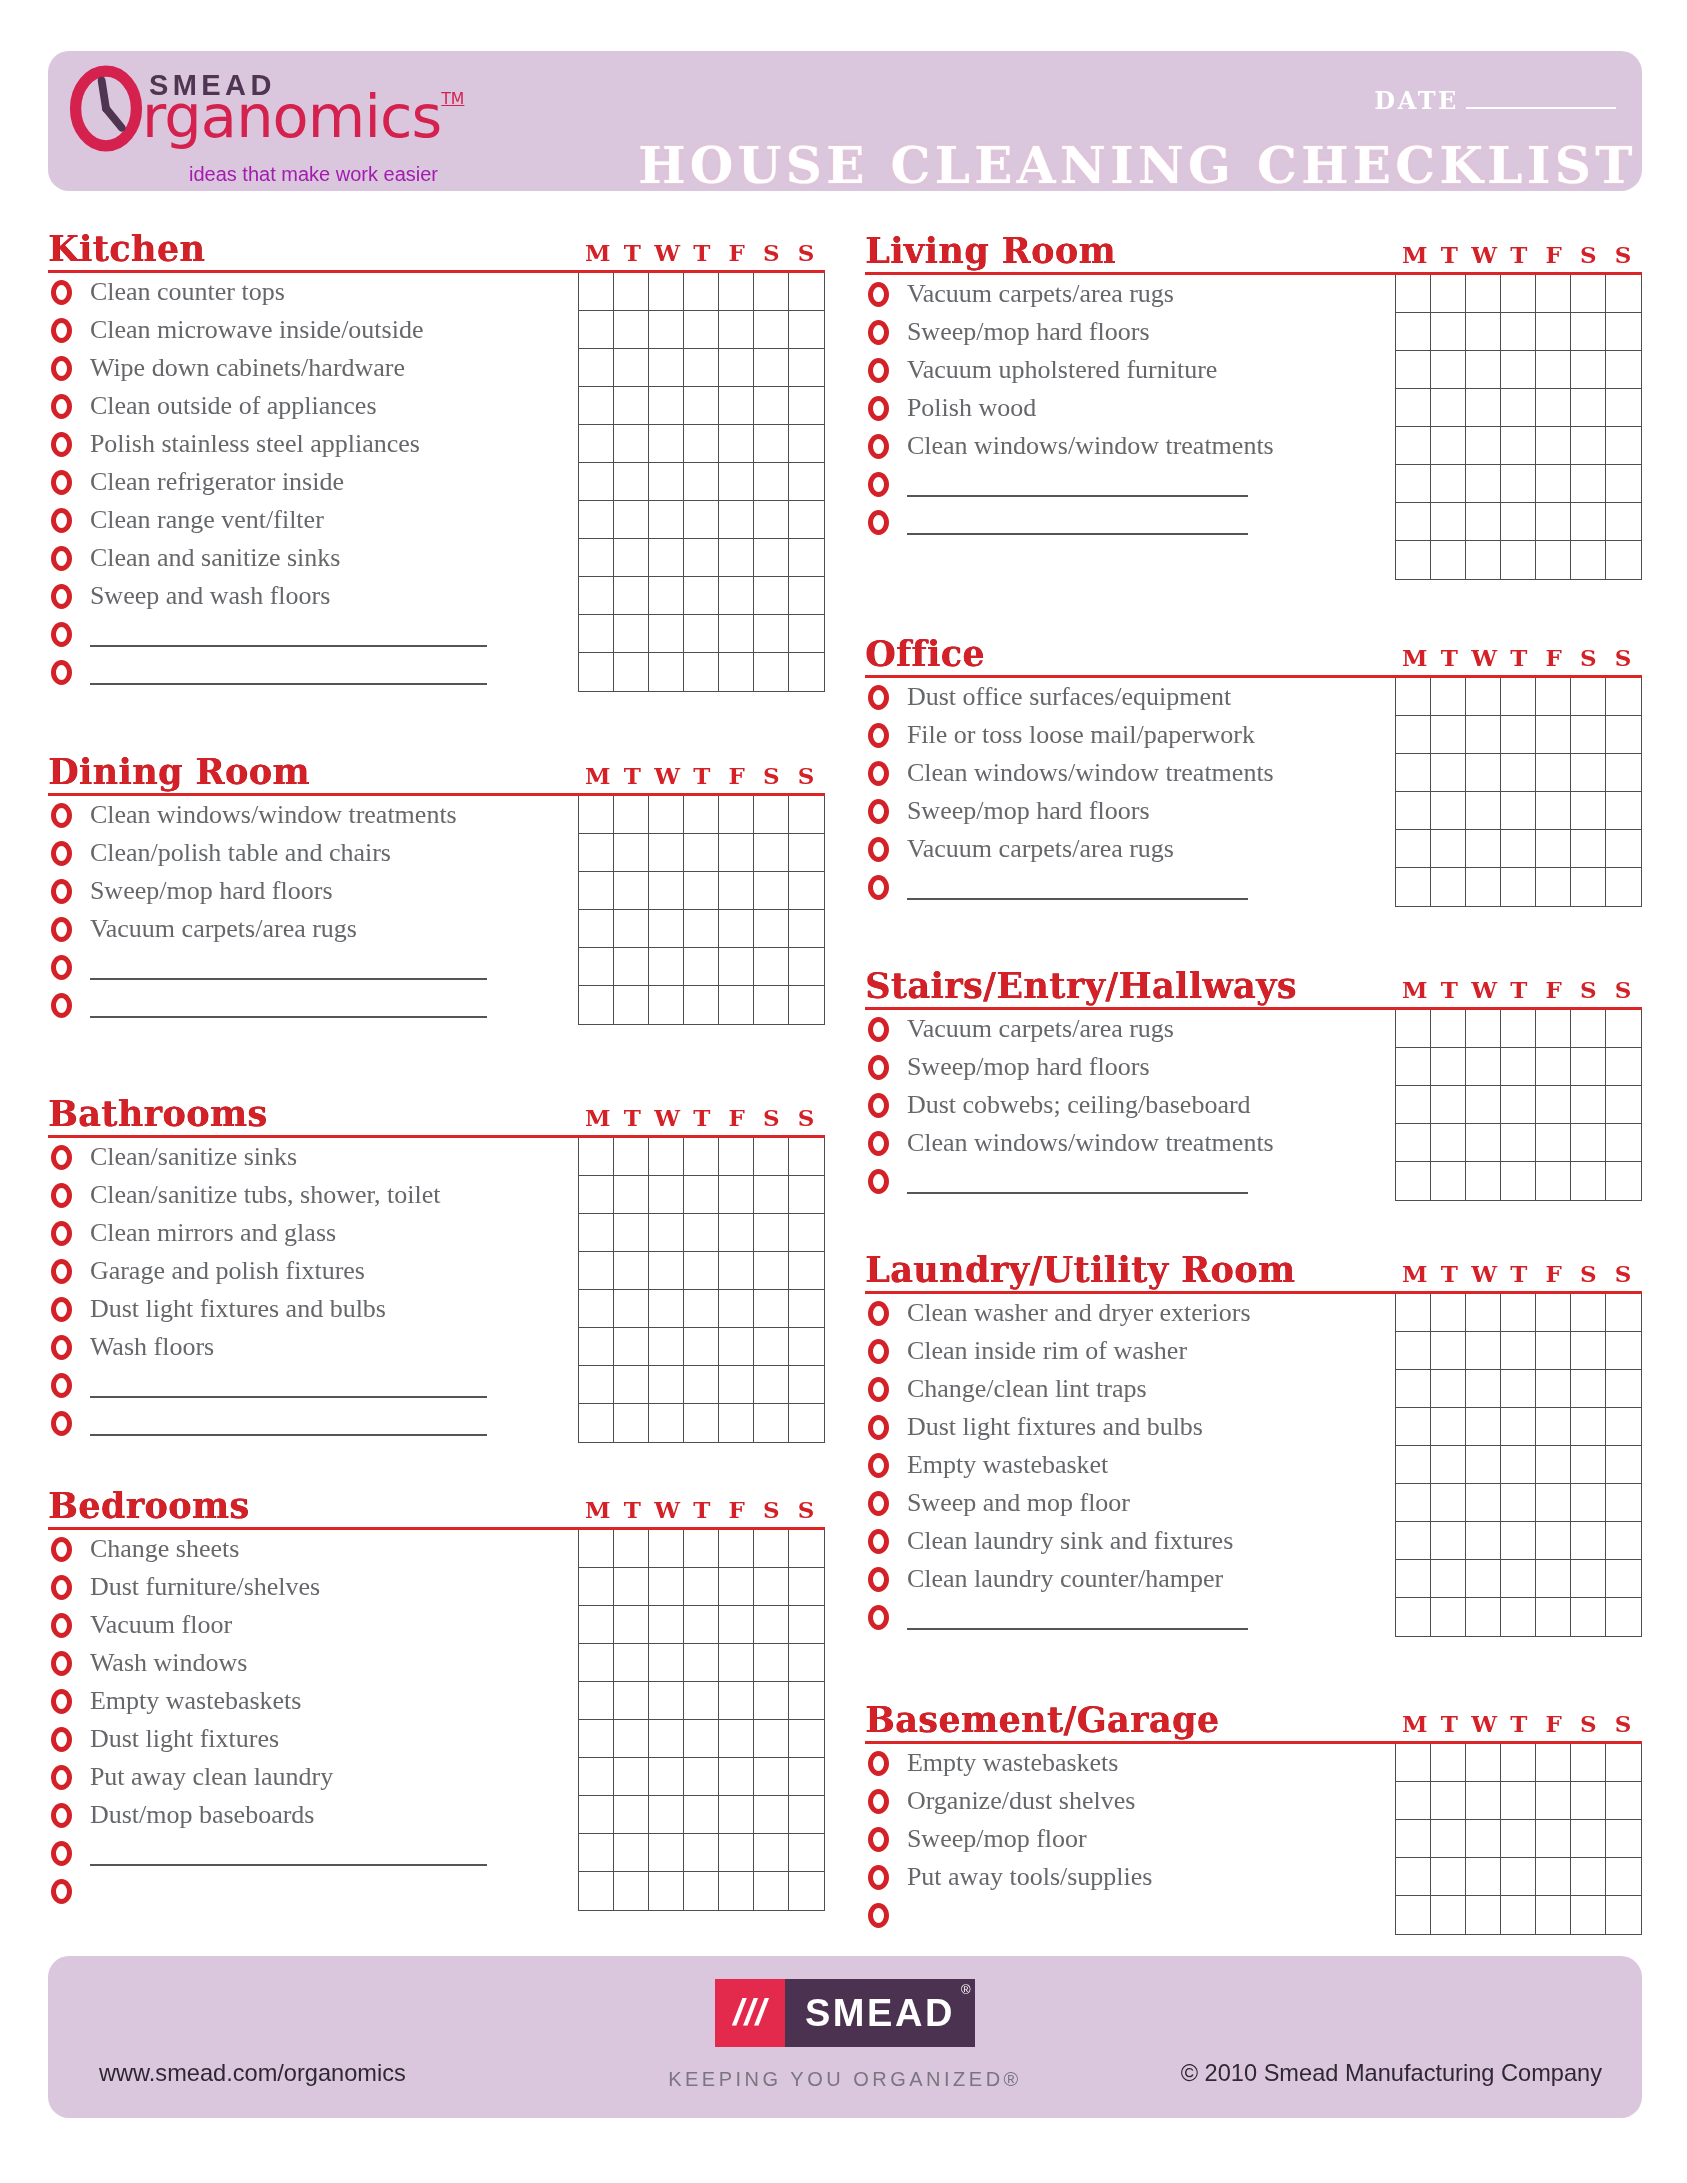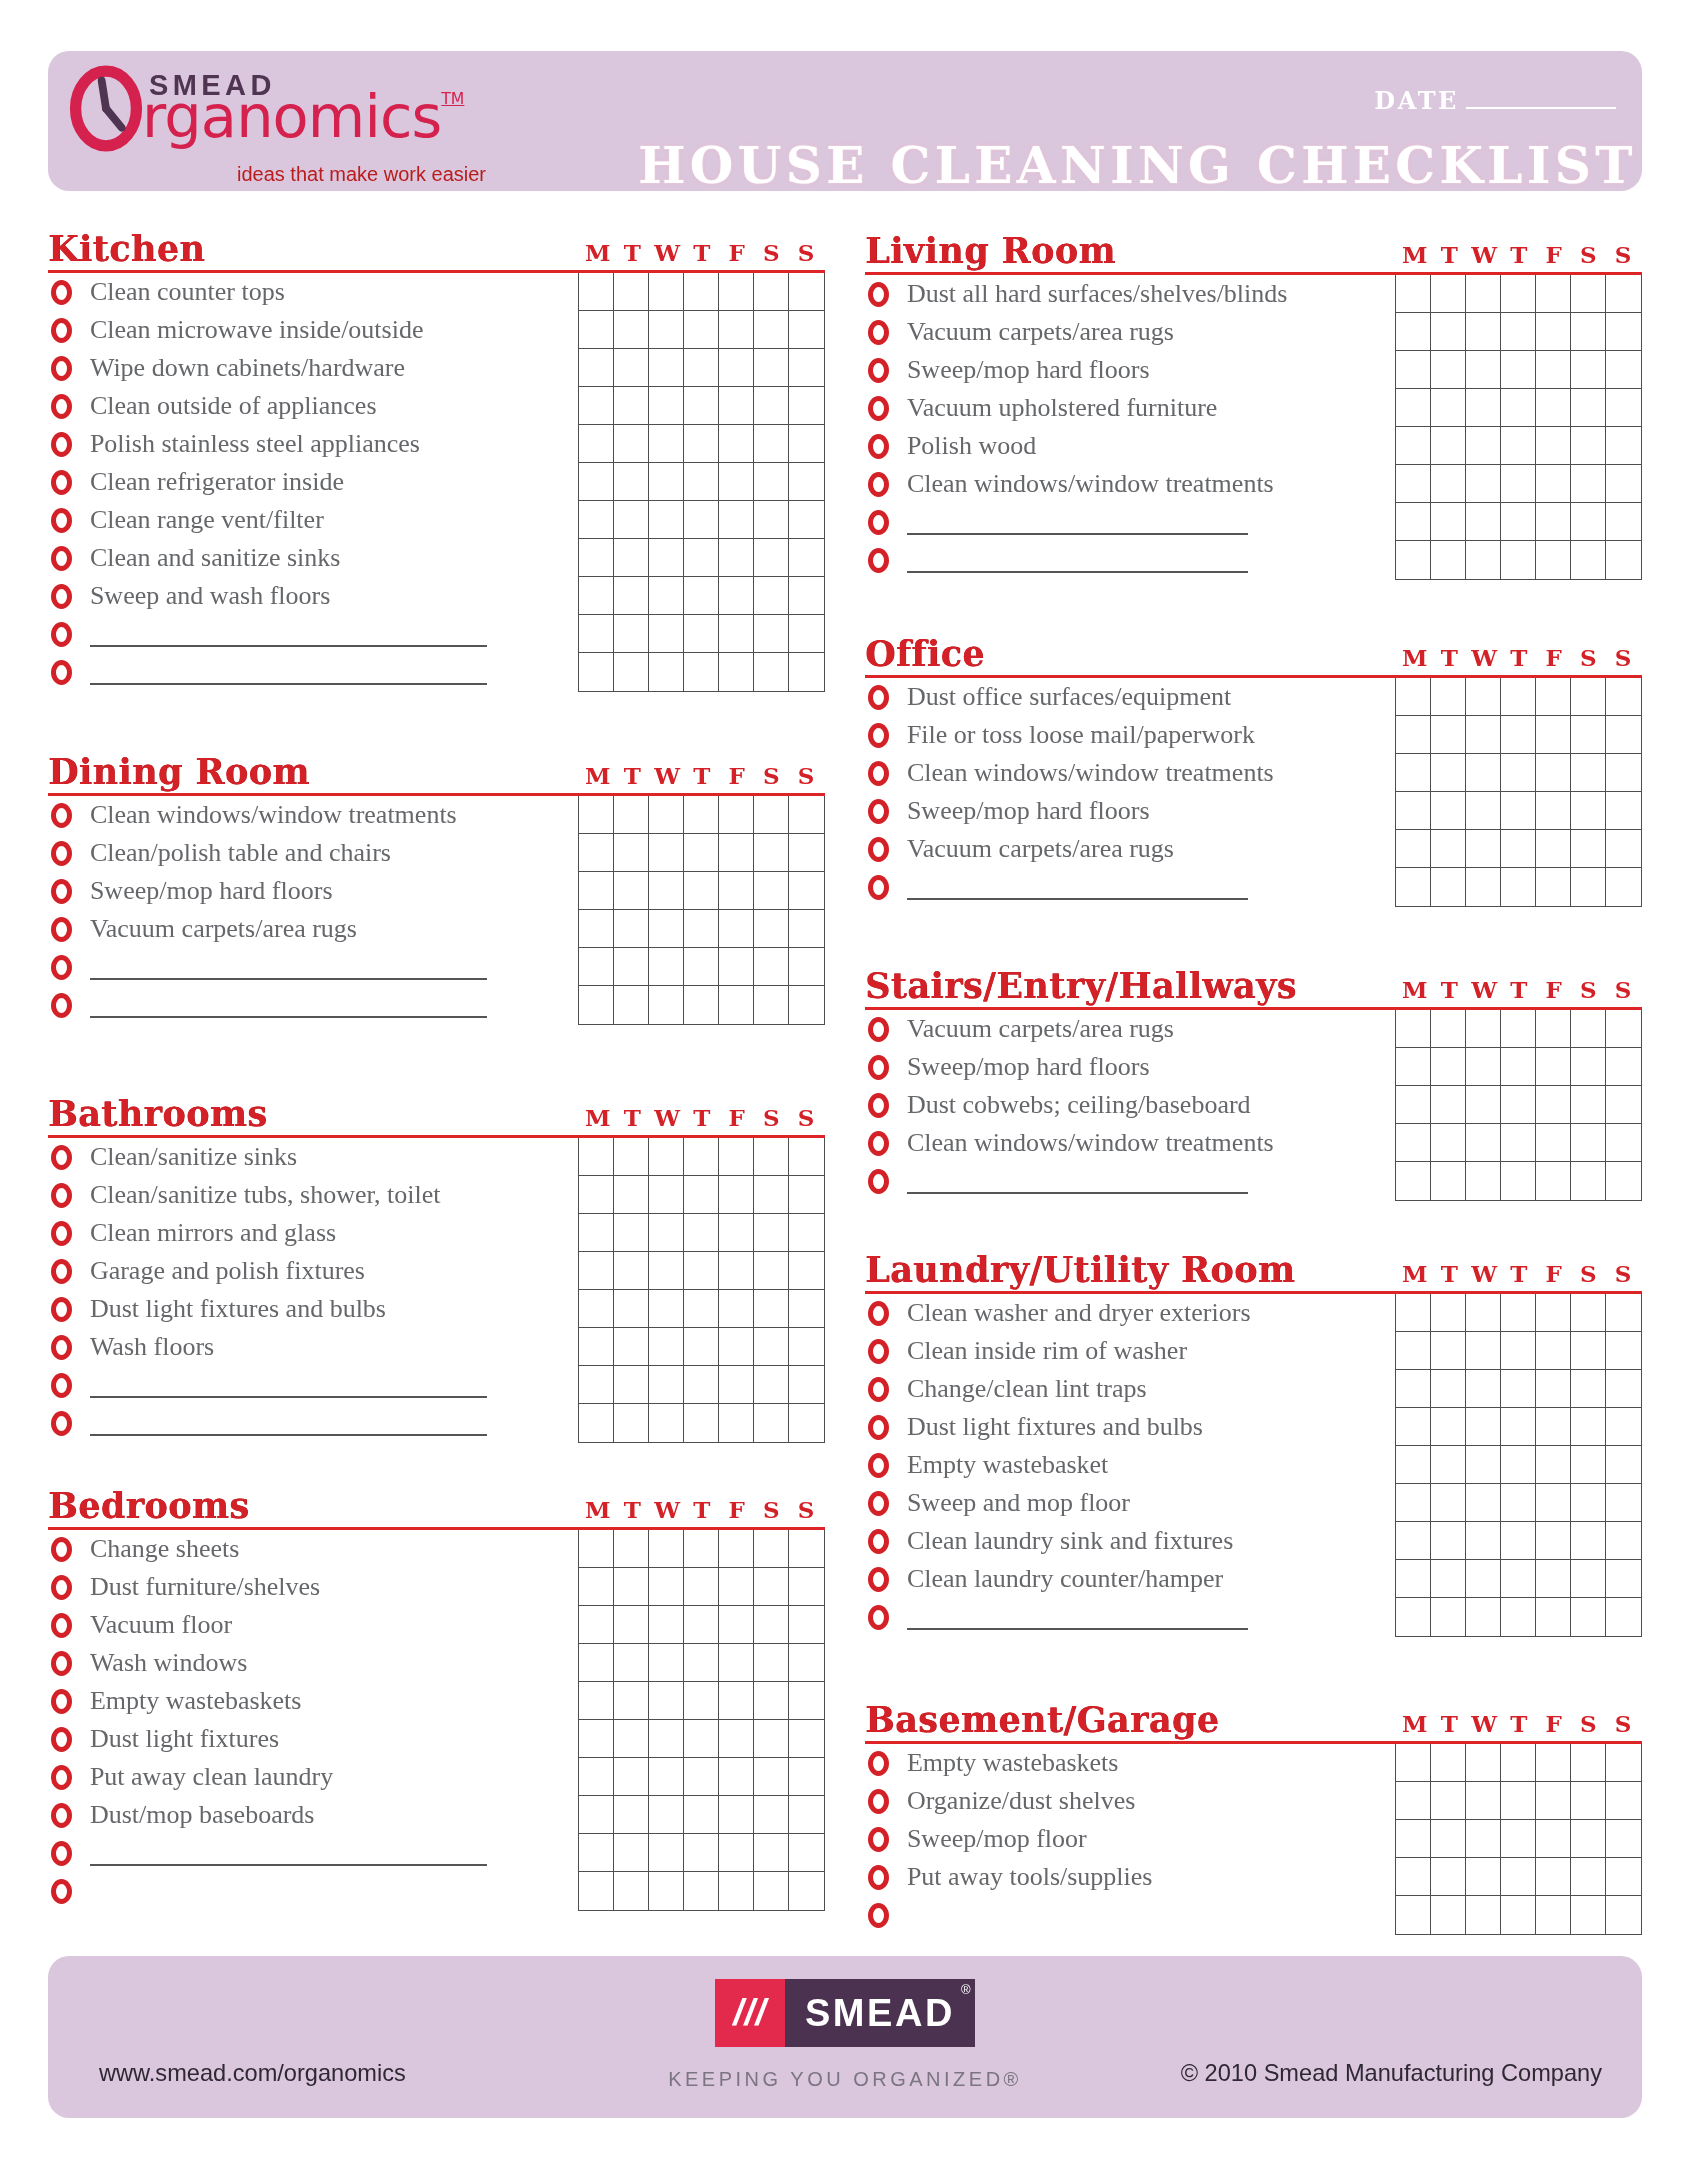--- a/index.html
+++ b/index.html
@@ -12,21 +12,21 @@
             background:#dbc7dd; border-radius:21px; }
   .clock { position:absolute; left:17.5px; top:12.2px; width:80px; height:91px; }
   .smead-word { position:absolute; left:101px; top:17.5px;
                 font-family:"Liberation Sans", sans-serif; font-weight:700;
                 font-size:29px; letter-spacing:4.4px; color:#4f3552; }
   .organomics { position:absolute; left:94px; top:31px;
                 font-family:"DejaVu Sans", sans-serif; font-size:59px;
                 color:#d5214e; letter-spacing:-0.9px; }
   .organomics .tm { font-size:15.7px; vertical-align:33px; letter-spacing:0;text-decoration:underline; }
   .tagline { position:absolute; left:141px; top:112px;
-             font-family:"Liberation Sans", sans-serif; font-size:20px; color:#b91c1c;margin-left:48px; }
+             font-family:"Liberation Sans", sans-serif; font-size:20px; color:#a21caf; }
   .date-row { position:absolute; right:26px; top:35px; white-space:nowrap; }
   .date-label { font-family:"DejaVu Serif", serif; font-weight:700; font-size:24px;
                 color:#ffffff; letter-spacing:2.6px; }
   .date-line { display:inline-block; width:150px; border-bottom:2.6px solid #ffffff;
                height:23px; margin-left:7px; }
   .page-title { position:absolute; right:5.2px; bottom:-3.5px;
                 font-family:"DejaVu Serif", serif; font-weight:700; font-size:50px;
                 color:#ffffff; letter-spacing:4.4px; white-space:nowrap;
                 text-shadow:0 0 4.4px #e3b6cc, 0 0 1.7px #ffffff; }
 
@@ -581,24 +581,20 @@
             <span class="day">T</span>
             <span class="day">F</span>
             <span class="day">S</span>
             <span class="day">S</span>
           </div>
         </div>
         <div class="sec-body">
           <div class="items">
             <div class="item-row">
               <span class="bullet"></span>
-              <span class="item-text">Dust all hard surfaces/shelves/blinds</span>
-            </div>
-            <div class="item-row">
-              <span class="bullet"></span>
               <span class="item-text">Vacuum carpets/area rugs</span>
             </div>
             <div class="item-row">
               <span class="bullet"></span>
               <span class="item-text">Sweep/mop hard floors</span>
             </div>
             <div class="item-row">
               <span class="bullet"></span>
               <span class="item-text">Vacuum upholstered furniture</span>
             </div>

